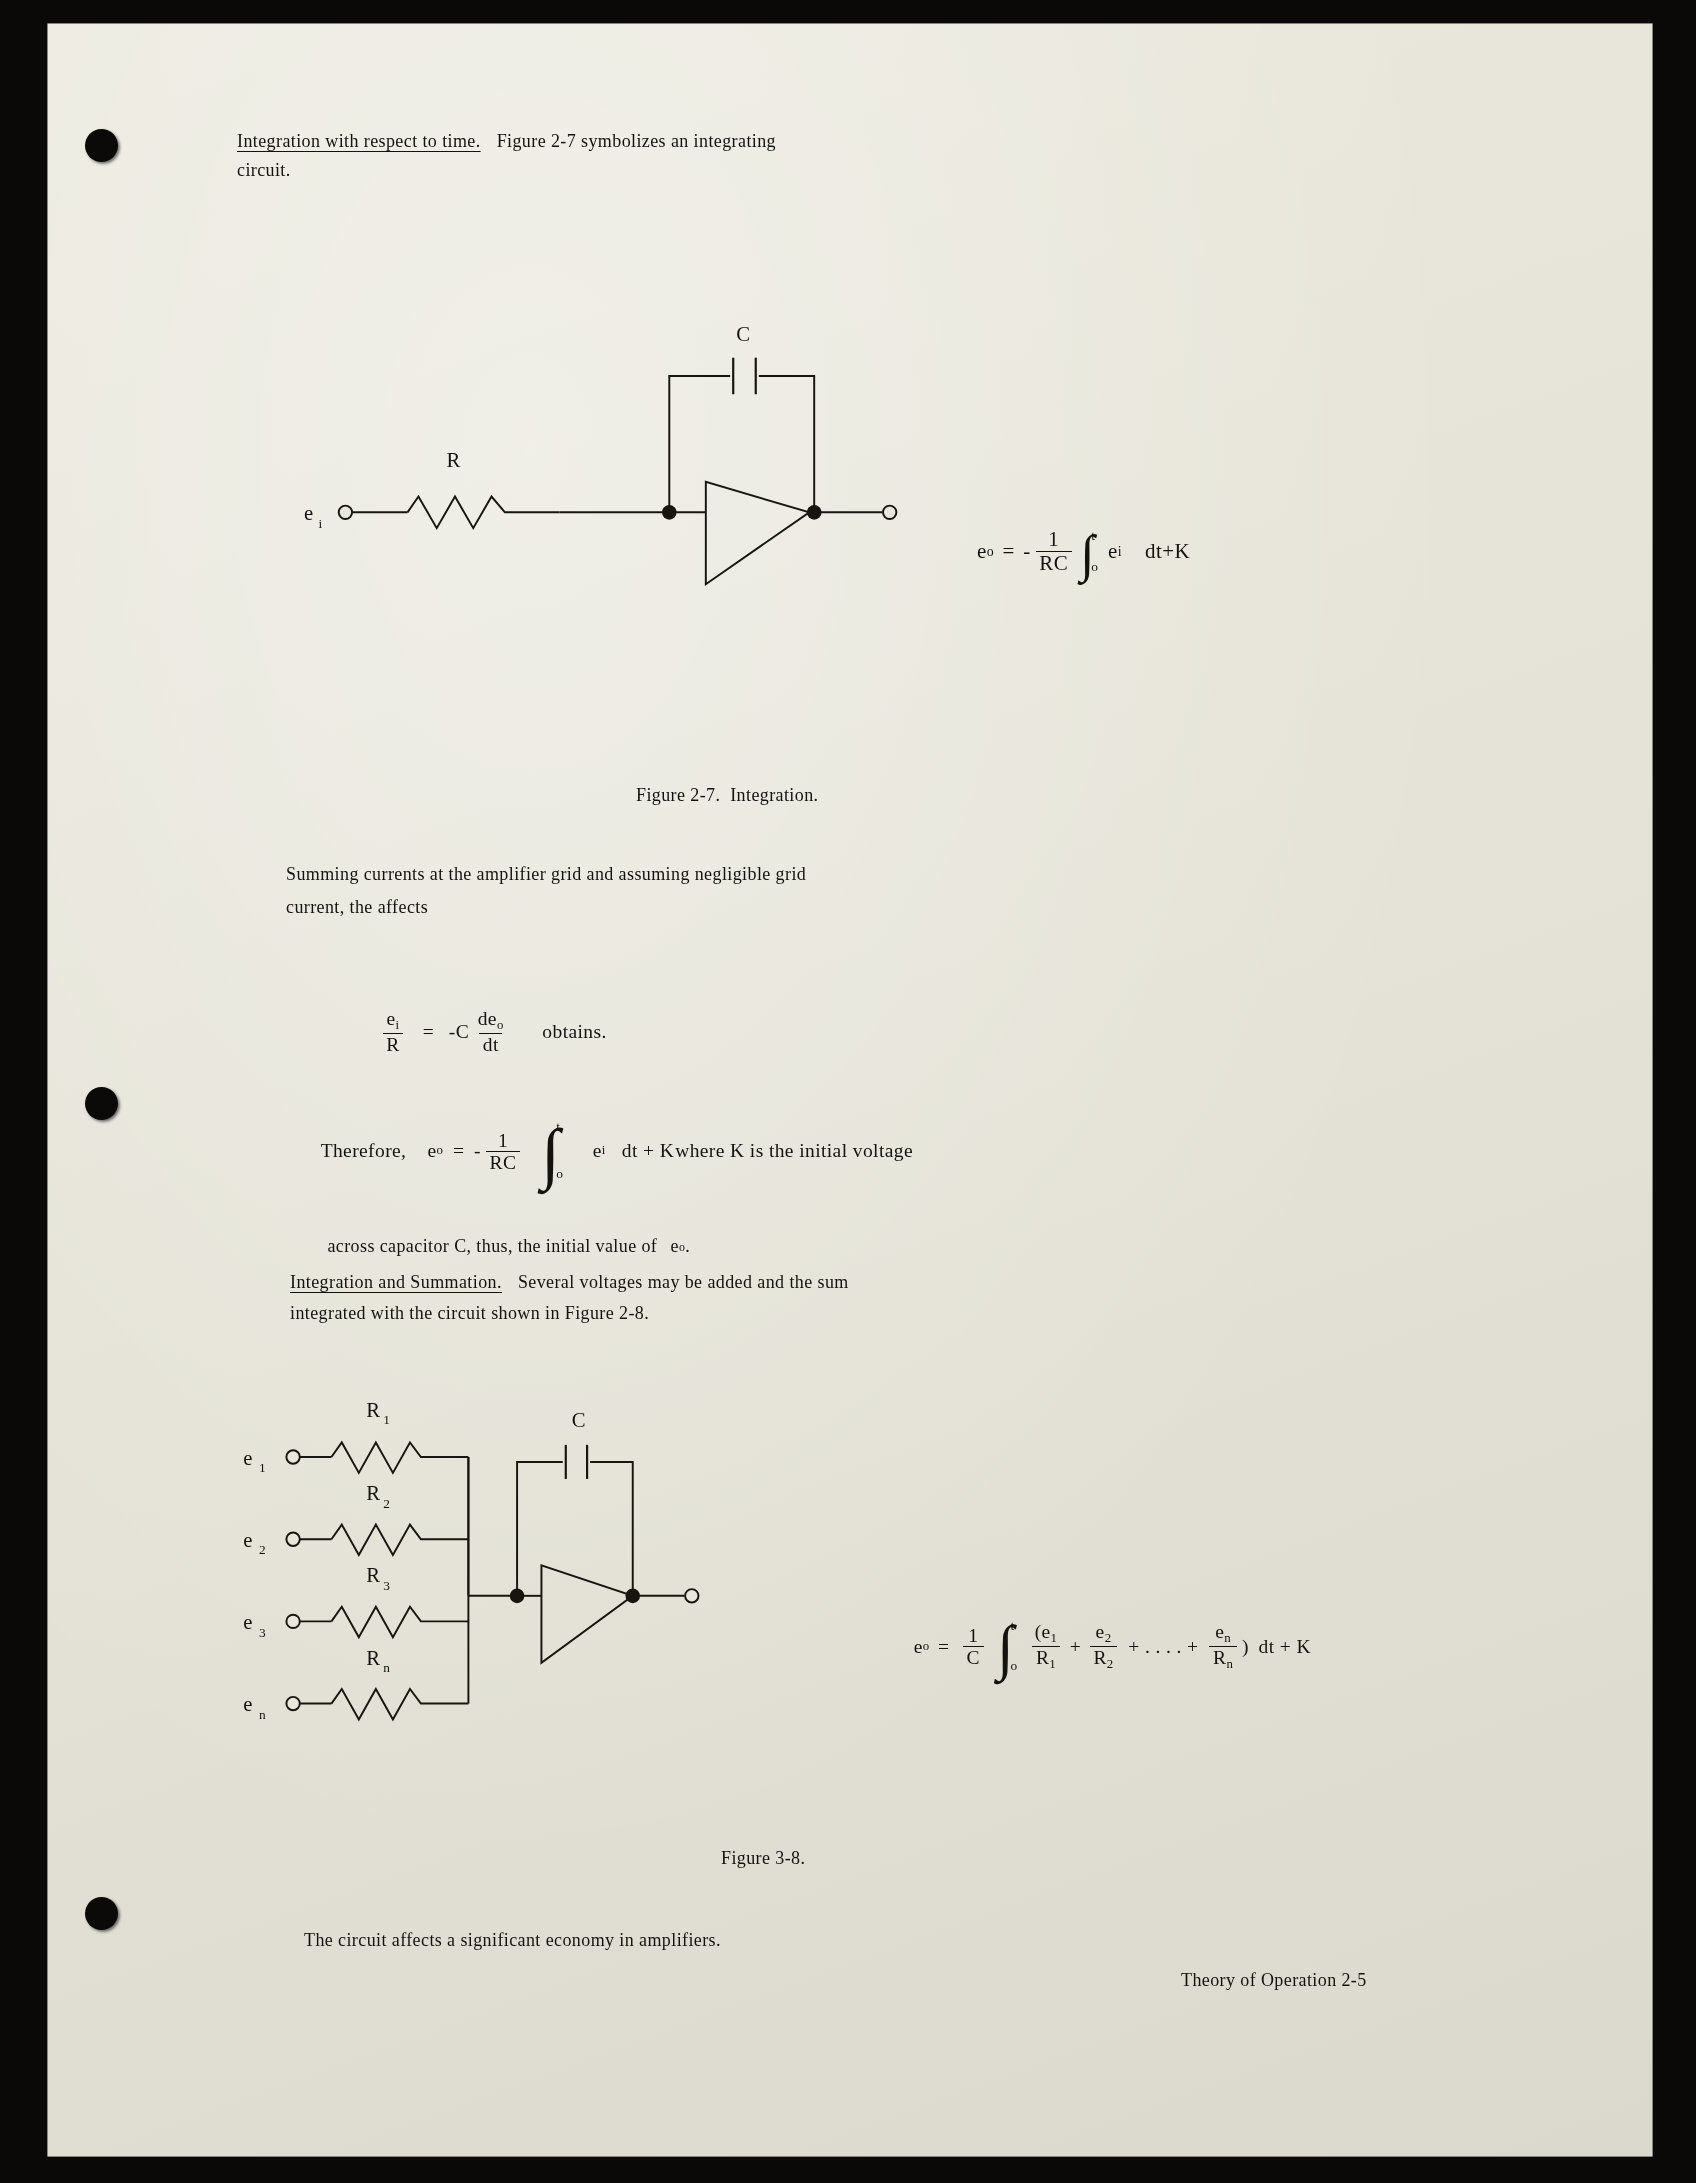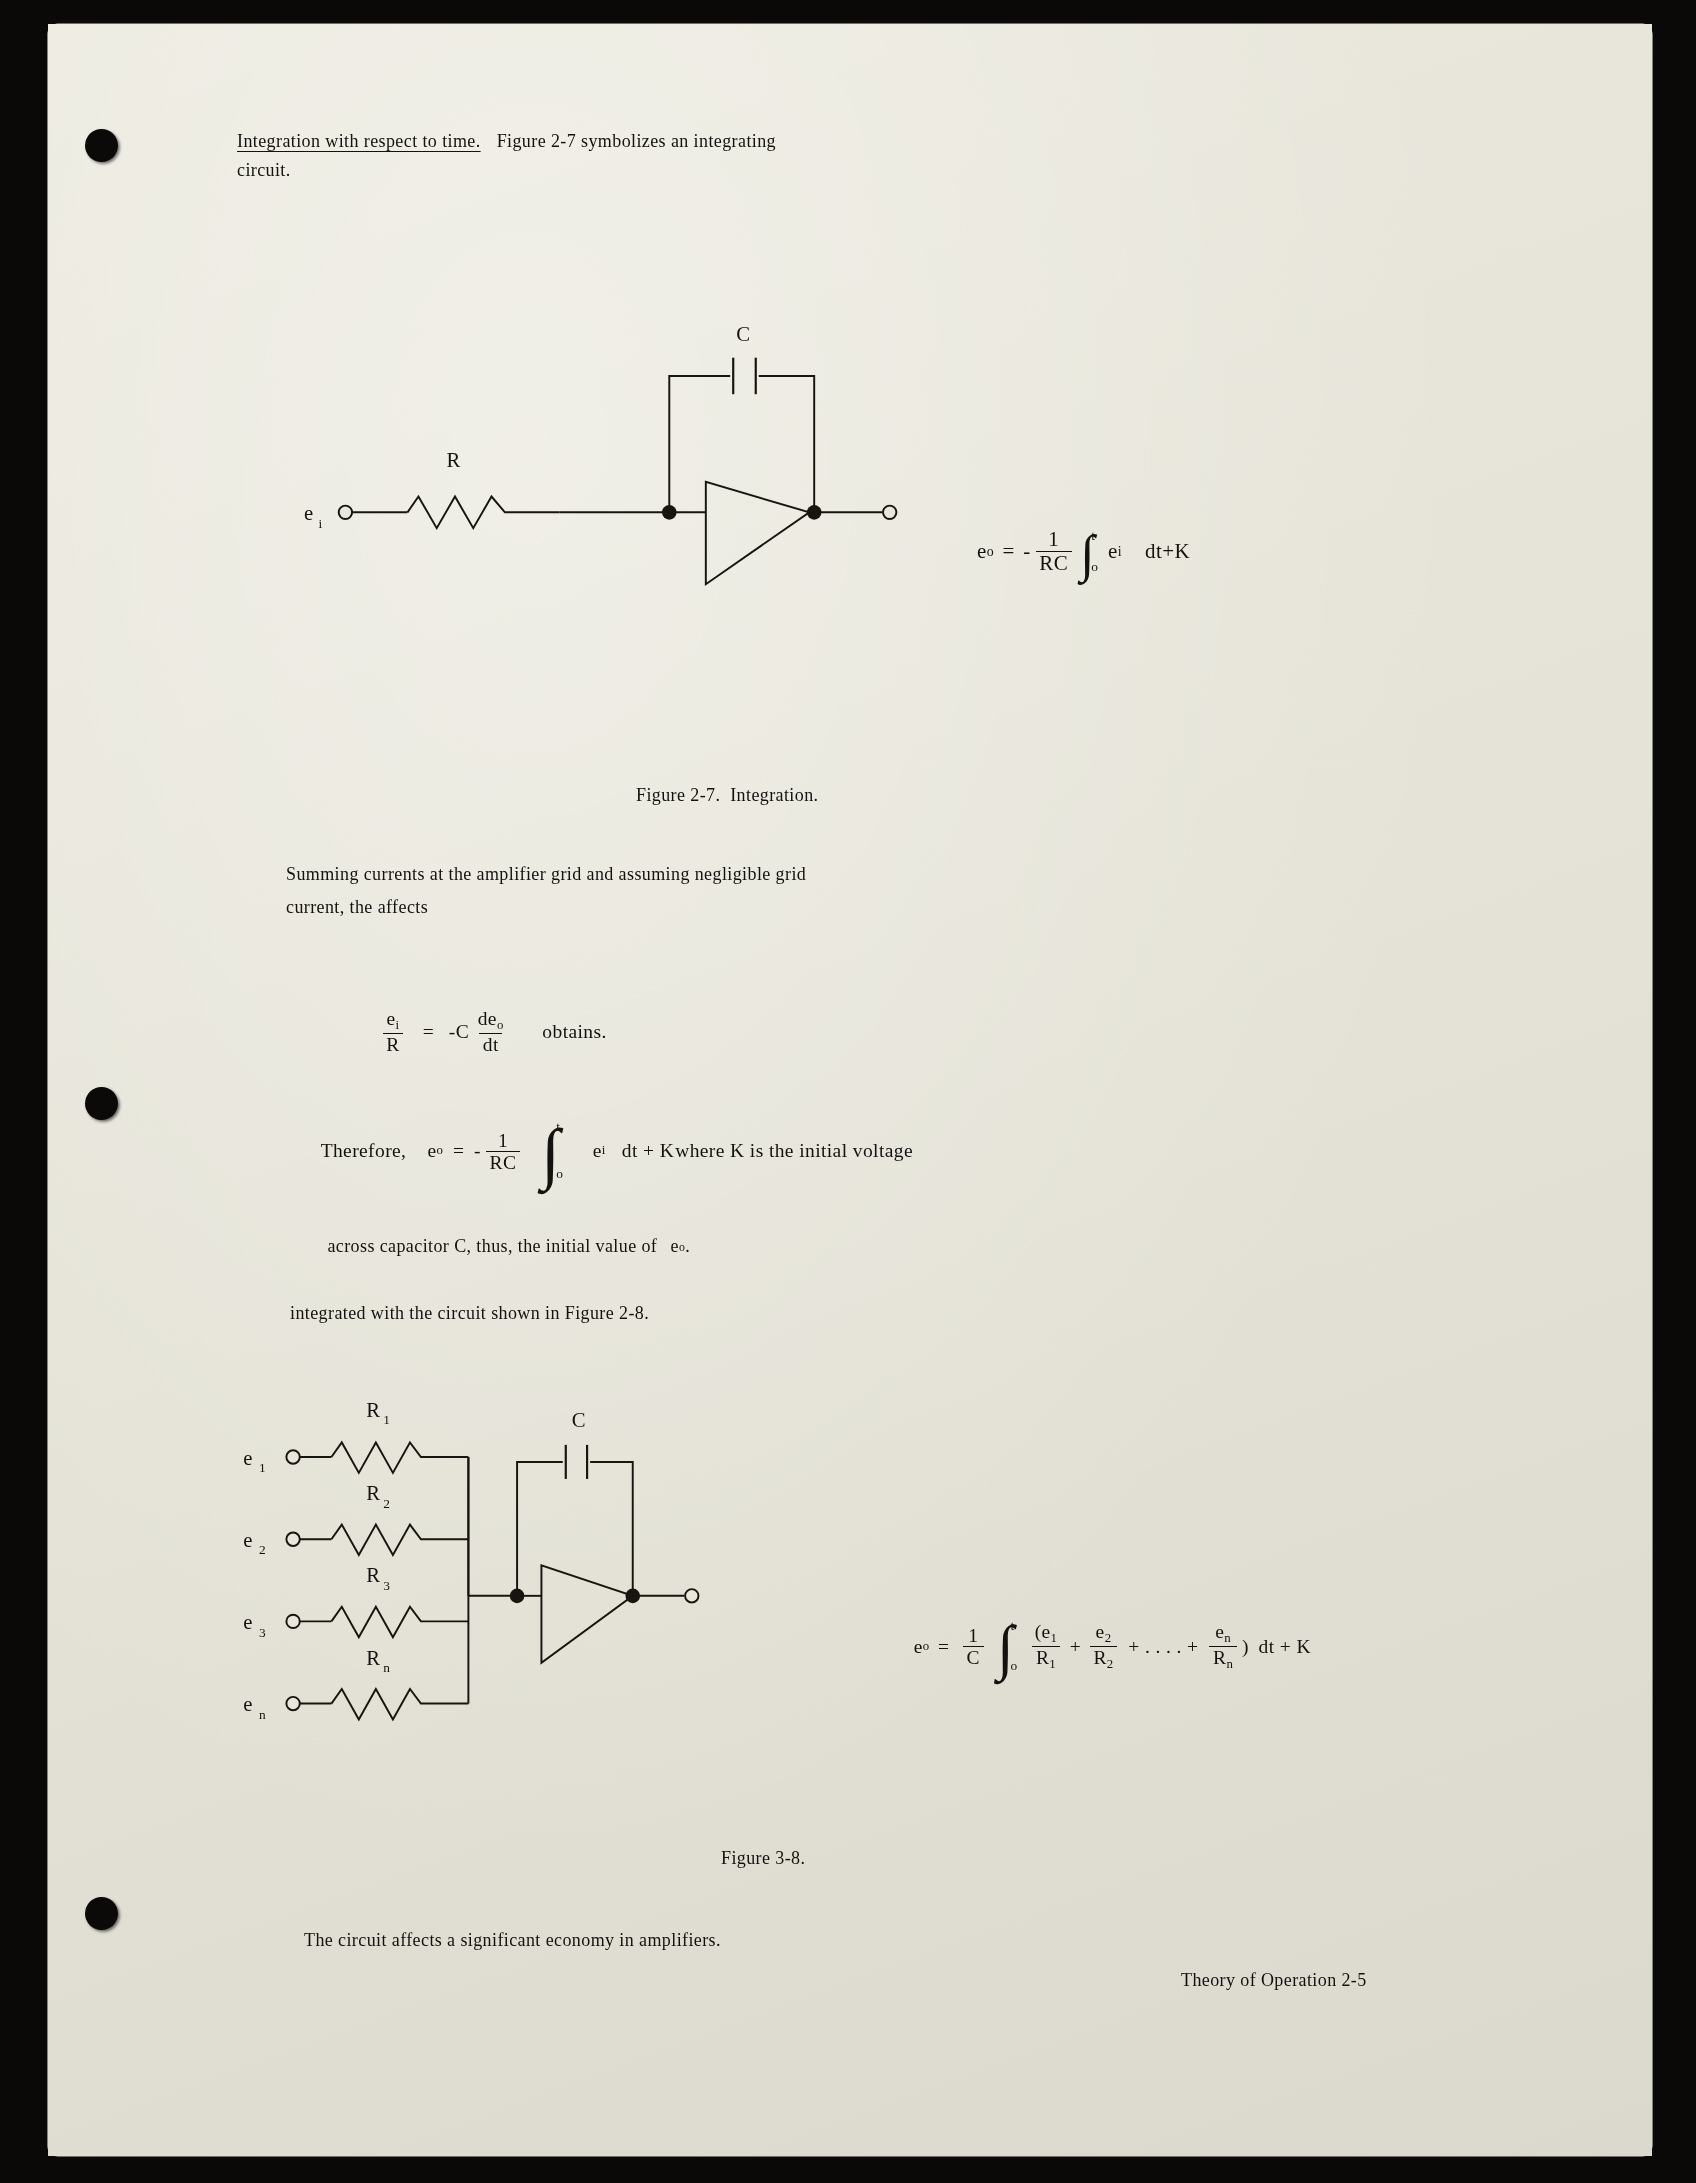--- a/index.html
+++ b/index.html
@@ -21,21 +21,20 @@
     background: #0a0908;
   }
   #paper {
     position: absolute;
     left: 48px;
     top: 24px;
     width: 1604px;
     height: 2132px;
     background: #e9e7dc;
     box-shadow: 0 0 0 0.6px #d9d7cb;
-    border-radius: 10px;
   }
   
   #paper::before {
     content: "";
     position: absolute;
     left: 0; top: 0; right: 0; bottom: 0;
     background:
       radial-gradient(ellipse at 30% 20%, rgba(255,255,255,0.35), rgba(255,255,255,0) 60%),
       linear-gradient(160deg, rgba(235,233,222,1) 0%, rgba(228,226,214,1) 55%, rgba(219,217,205,1) 100%);
     pointer-events: none;
@@ -226,20 +225,21 @@
       </span>
     </div>
 
     <div class="text" style="left:250px; top:1181px;">
       <span class="mrow">
         <span>across capacitor C, thus, the initial value of</span>
         <span style="margin-left:13.4px;">e</span><sub>o</sub><span>.</span>
       </span>
     </div>
 
+    <div class="text" style="left:242px; top:1245px;"><span class="u">Integration and Summation.</span><span style="margin-left:16px;">Several voltages may be added and the sum</span></div>
     <div class="text" style="left:242px; top:1276px;">integrated with the circuit shown in Figure 2-8.</div>
 
     <div class="fig" style="left:183px; top:1395px;">
       <svg width="700" height="378" viewBox="0 0 1150 620">
 
         <text class="lbl" x="20" y="75">e</text>
         <text class="lbl lbl-sub" x="46" y="87">1</text>
         <circle class="open" cx="102" cy="62" r="11"></circle>
         <path class="wire" d="M 113 62 L 165 62"></path>
         <text class="lbl" x="222" y="-4">R</text>

